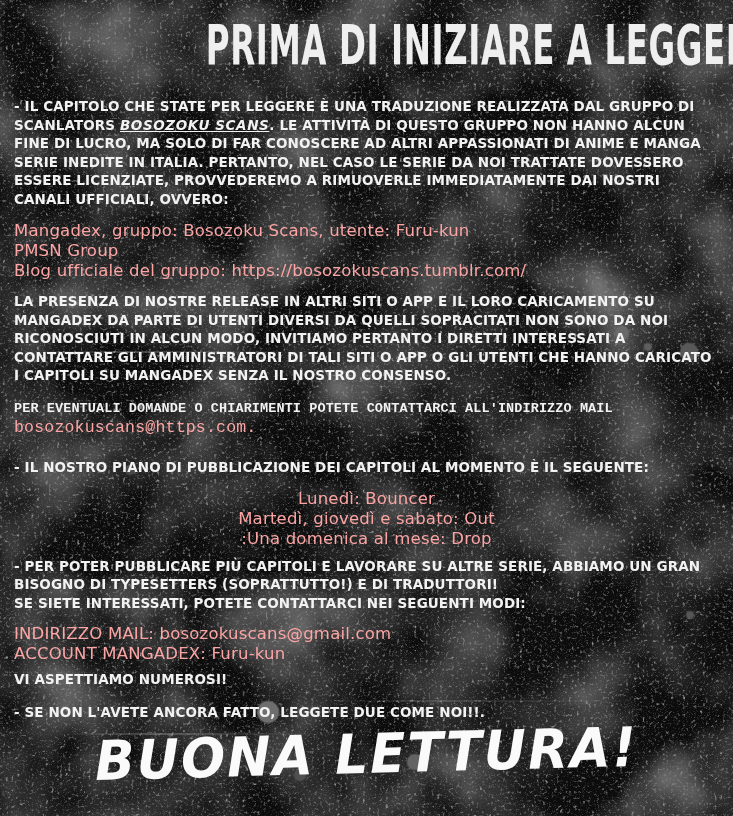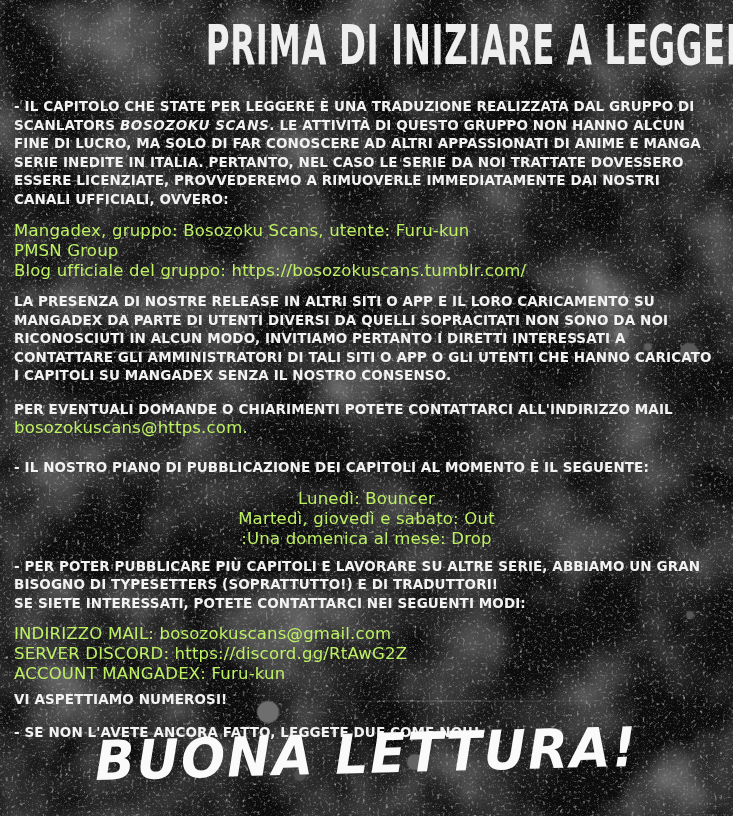--- a/index.html
+++ b/index.html
@@ -36,27 +36,27 @@
   .title-inner {
     display:inline-block;
     font-weight:bold; font-size:56px; line-height:58px;
     letter-spacing:1px; white-space:nowrap;
     transform:scaleX(0.58); transform-origin:center top;
     color:#efefef;
   }
 
   .content { position:relative; padding:0 14px; }
   .caps  { font-weight:bold; font-size:13.5px; line-height:18.5px; letter-spacing:.1px; margin:0; white-space:pre-line; }
-  .hand  { font-weight:normal; font-size:16.5px; line-height:20px; letter-spacing:.2px; margin:0; color:#bef264; }
-  .brand { font-style:italic; font-weight:800; letter-spacing:.6px; }
+  .hand  { font-weight:normal; font-size:16.5px; line-height:20px; letter-spacing:.2px; margin:0; color:#fca5a5; }
+  .brand { font-style:italic; font-weight:800; letter-spacing:.6px;text-decoration:underline; }
 
   .intro            { margin-top:19px; }
   .channels         { margin-top:13px; }
   .disclaimer-p     { margin-top:11px; }
-  .contact-note     { margin-top:15px; }
+  .contact-note     { margin-top:15px;font-family:Liberation Mono, monospace; }
   .schedule-heading { margin-top:20px; }
   .schedule-lines   { margin-top:12px;text-align:center; }
   .recruitment      { margin-top:8px;  }
   .contacts         { margin-top:12px; }
   .awaiting         { margin-top:6px; }
   .recommendation   { margin-top:14px; }
 
   .farewell-wrap { position:absolute; left:0; right:0; top:722px; text-align:center; }
   .farewell-text {
     display:inline-block;
@@ -120,21 +120,20 @@
       <div>Lunedì: Bouncer</div>
       <div>Martedì, giovedì e sabato: Out</div>
       <div>:Una domenica al mese: Drop</div>
     </div>
 
     <p class="caps recruitment">- PER POTER PUBBLICARE PIÙ CAPITOLI E LAVORARE SU ALTRE SERIE, ABBIAMO UN GRAN BISOGNO DI TYPESETTERS (SOPRATTUTTO!) E DI TRADUTTORI!
 SE SIETE INTERESSATI, POTETE CONTATTARCI NEI SEGUENTI MODI:</p>
 
     <div class="hand contacts">
       <div>INDIRIZZO MAIL: bosozokuscans@gmail.com</div>
-      <div>SERVER DISCORD: https://discord.gg/RtAwG2Z</div>
       <div>ACCOUNT MANGADEX: Furu-kun</div>
     </div>
 
     <p class="caps awaiting">VI ASPETTIAMO NUMEROSI!</p>
 
     <p class="caps recommendation">- SE NON L'AVETE ANCORA FATTO, LEGGETE DUE COME NOI!!.</p>
 
   </div>
 
   <div class="farewell-wrap">

